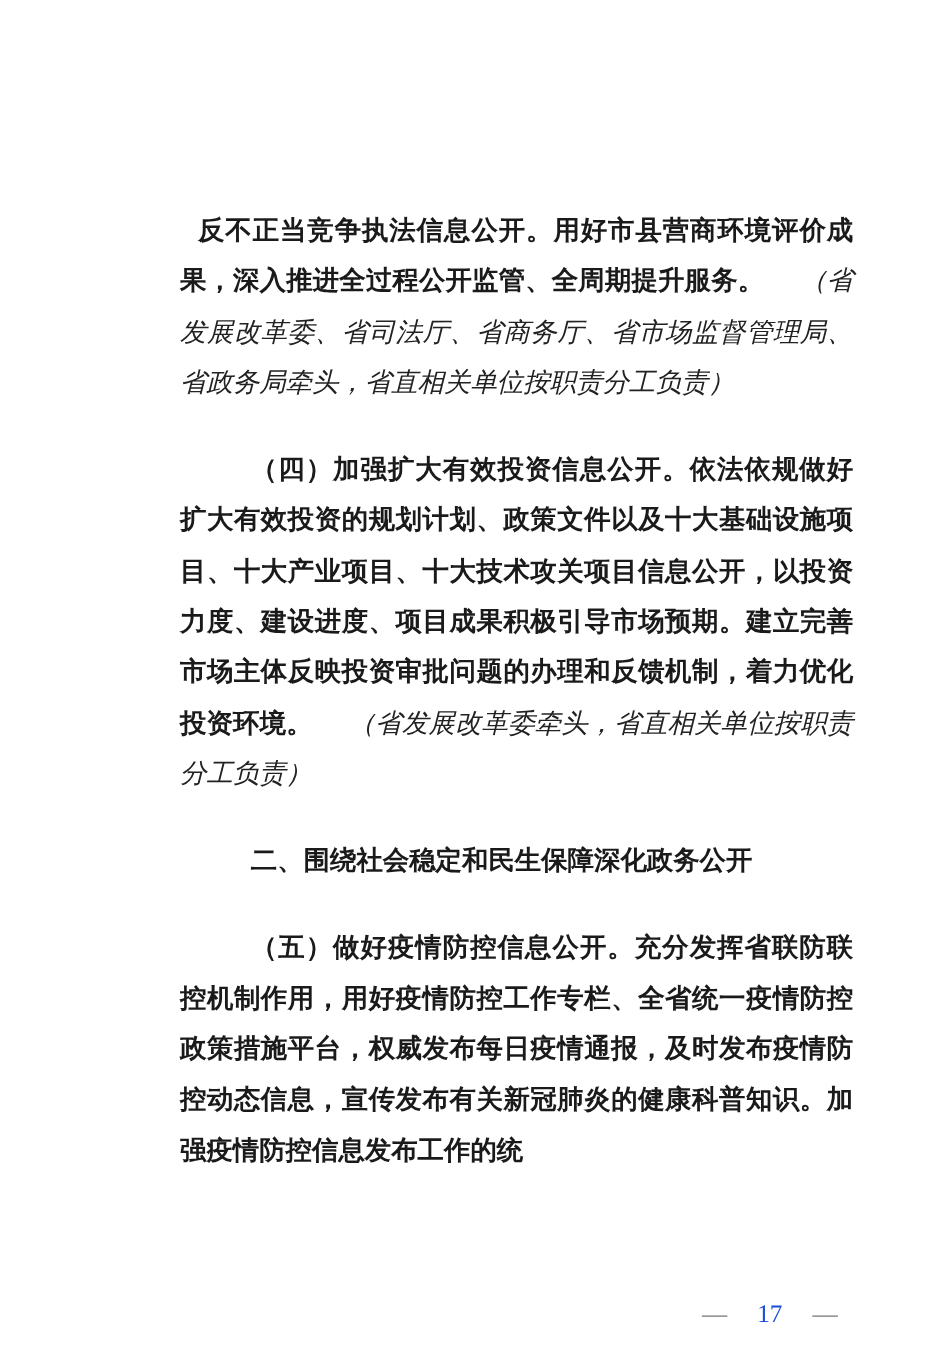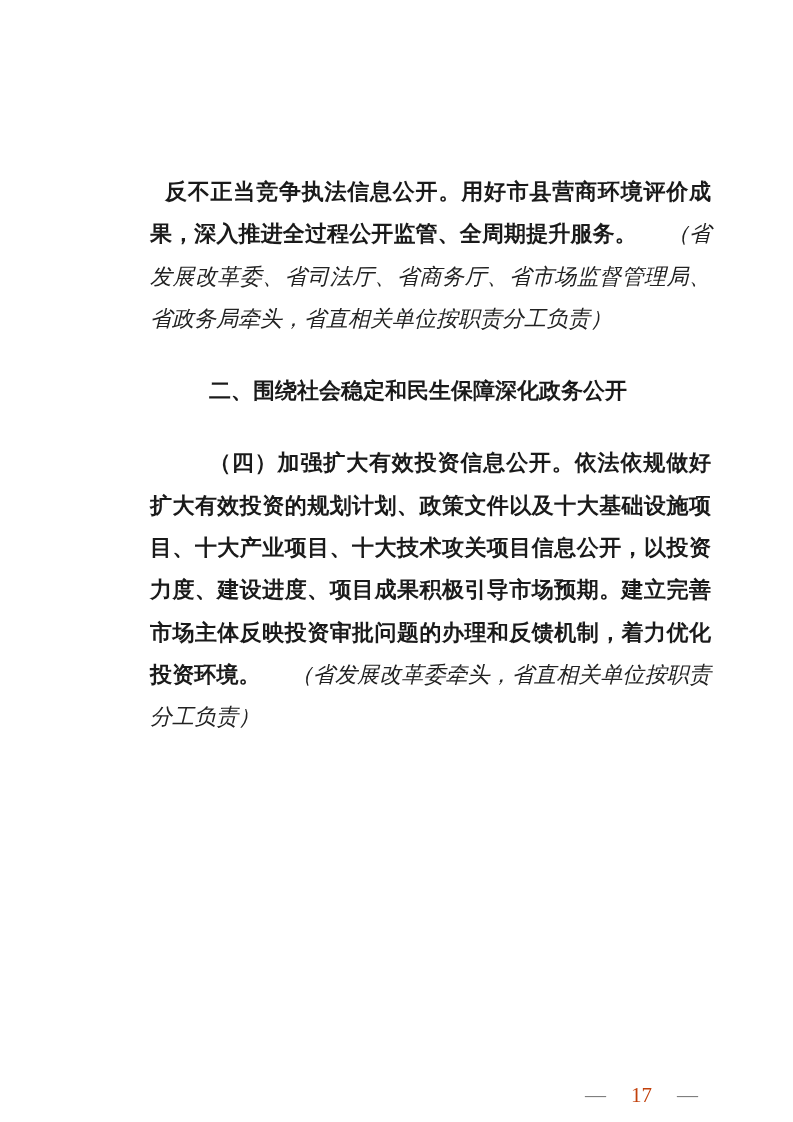--- a/index.html
+++ b/index.html
@@ -38,34 +38,35 @@
     position: absolute;
     top: 1038px;
     right: 95px;
     font-family: "Liberation Serif", serif;
     font-size: 21px;
     line-height: 24px;
     color: #222222;
     white-space: pre;
   }
   .page-number .dash { color: #777777; }
-  .page-number .num { color: #c2410c; padding: 0 10px; margin-top: 47px; }
+  .page-number .num { color: #1d4ed8; padding: 0 10px; margin-top: 47px; }
 </style>
 </head>
 <body>
 
 <div class="page">
 
   <div class="content">
 
     <p class="para"><span class="seg-body">反不正当竞争执法信息公开。用好市县营商环境评价成果，深入推进全过程公开监管、全周期提升服务。</span><span class="seg-kaiti">（省发展改革委、省司法厅、省商务厅、省市场监督管理局、省政务局牵头，省直相关单位按职责分工负责）</span></p>
 
 
+    <p class="para indent"><span class="seg-body">（四）加强扩大有效投资信息公开。依法依规做好扩大有效投资的规划计划、政策文件以及十大基础设施项目、十大产业项目、十大技术攻关项目信息公开，以投资力度、建设进度、项目成果积极引导市场预期。建立完善市场主体反映投资审批问题的办理和反馈机制，着力优化投资环境。</span><span class="seg-kaiti">（省发展改革委牵头，省直相关单位按职责分工负责）</span></p>
+
     <p class="para indent"><span class="seg-heading">二、围绕社会稳定和民生保障深化政务公开</span></p>
 
-    <p class="para indent"><span class="seg-body">（四）加强扩大有效投资信息公开。依法依规做好扩大有效投资的规划计划、政策文件以及十大基础设施项目、十大产业项目、十大技术攻关项目信息公开，以投资力度、建设进度、项目成果积极引导市场预期。建立完善市场主体反映投资审批问题的办理和反馈机制，着力优化投资环境。</span><span class="seg-kaiti">（省发展改革委牵头，省直相关单位按职责分工负责）</span></p>
-
+    <p class="para indent"><span class="seg-body">（五）做好疫情防控信息公开。充分发挥省联防联控机制作用，用好疫情防控工作专栏、全省统一疫情防控政策措施平台，权威发布每日疫情通报，及时发布疫情防控动态信息，宣传发布有关新冠肺炎的健康科普知识。加强疫情防控信息发布工作的统</span></p>
 
   </div>
 
   <div class="page-number"><span class="dash">—</span><span class="num">17</span><span class="dash">—</span></div>
 
 </div>
 
 </body></html>

